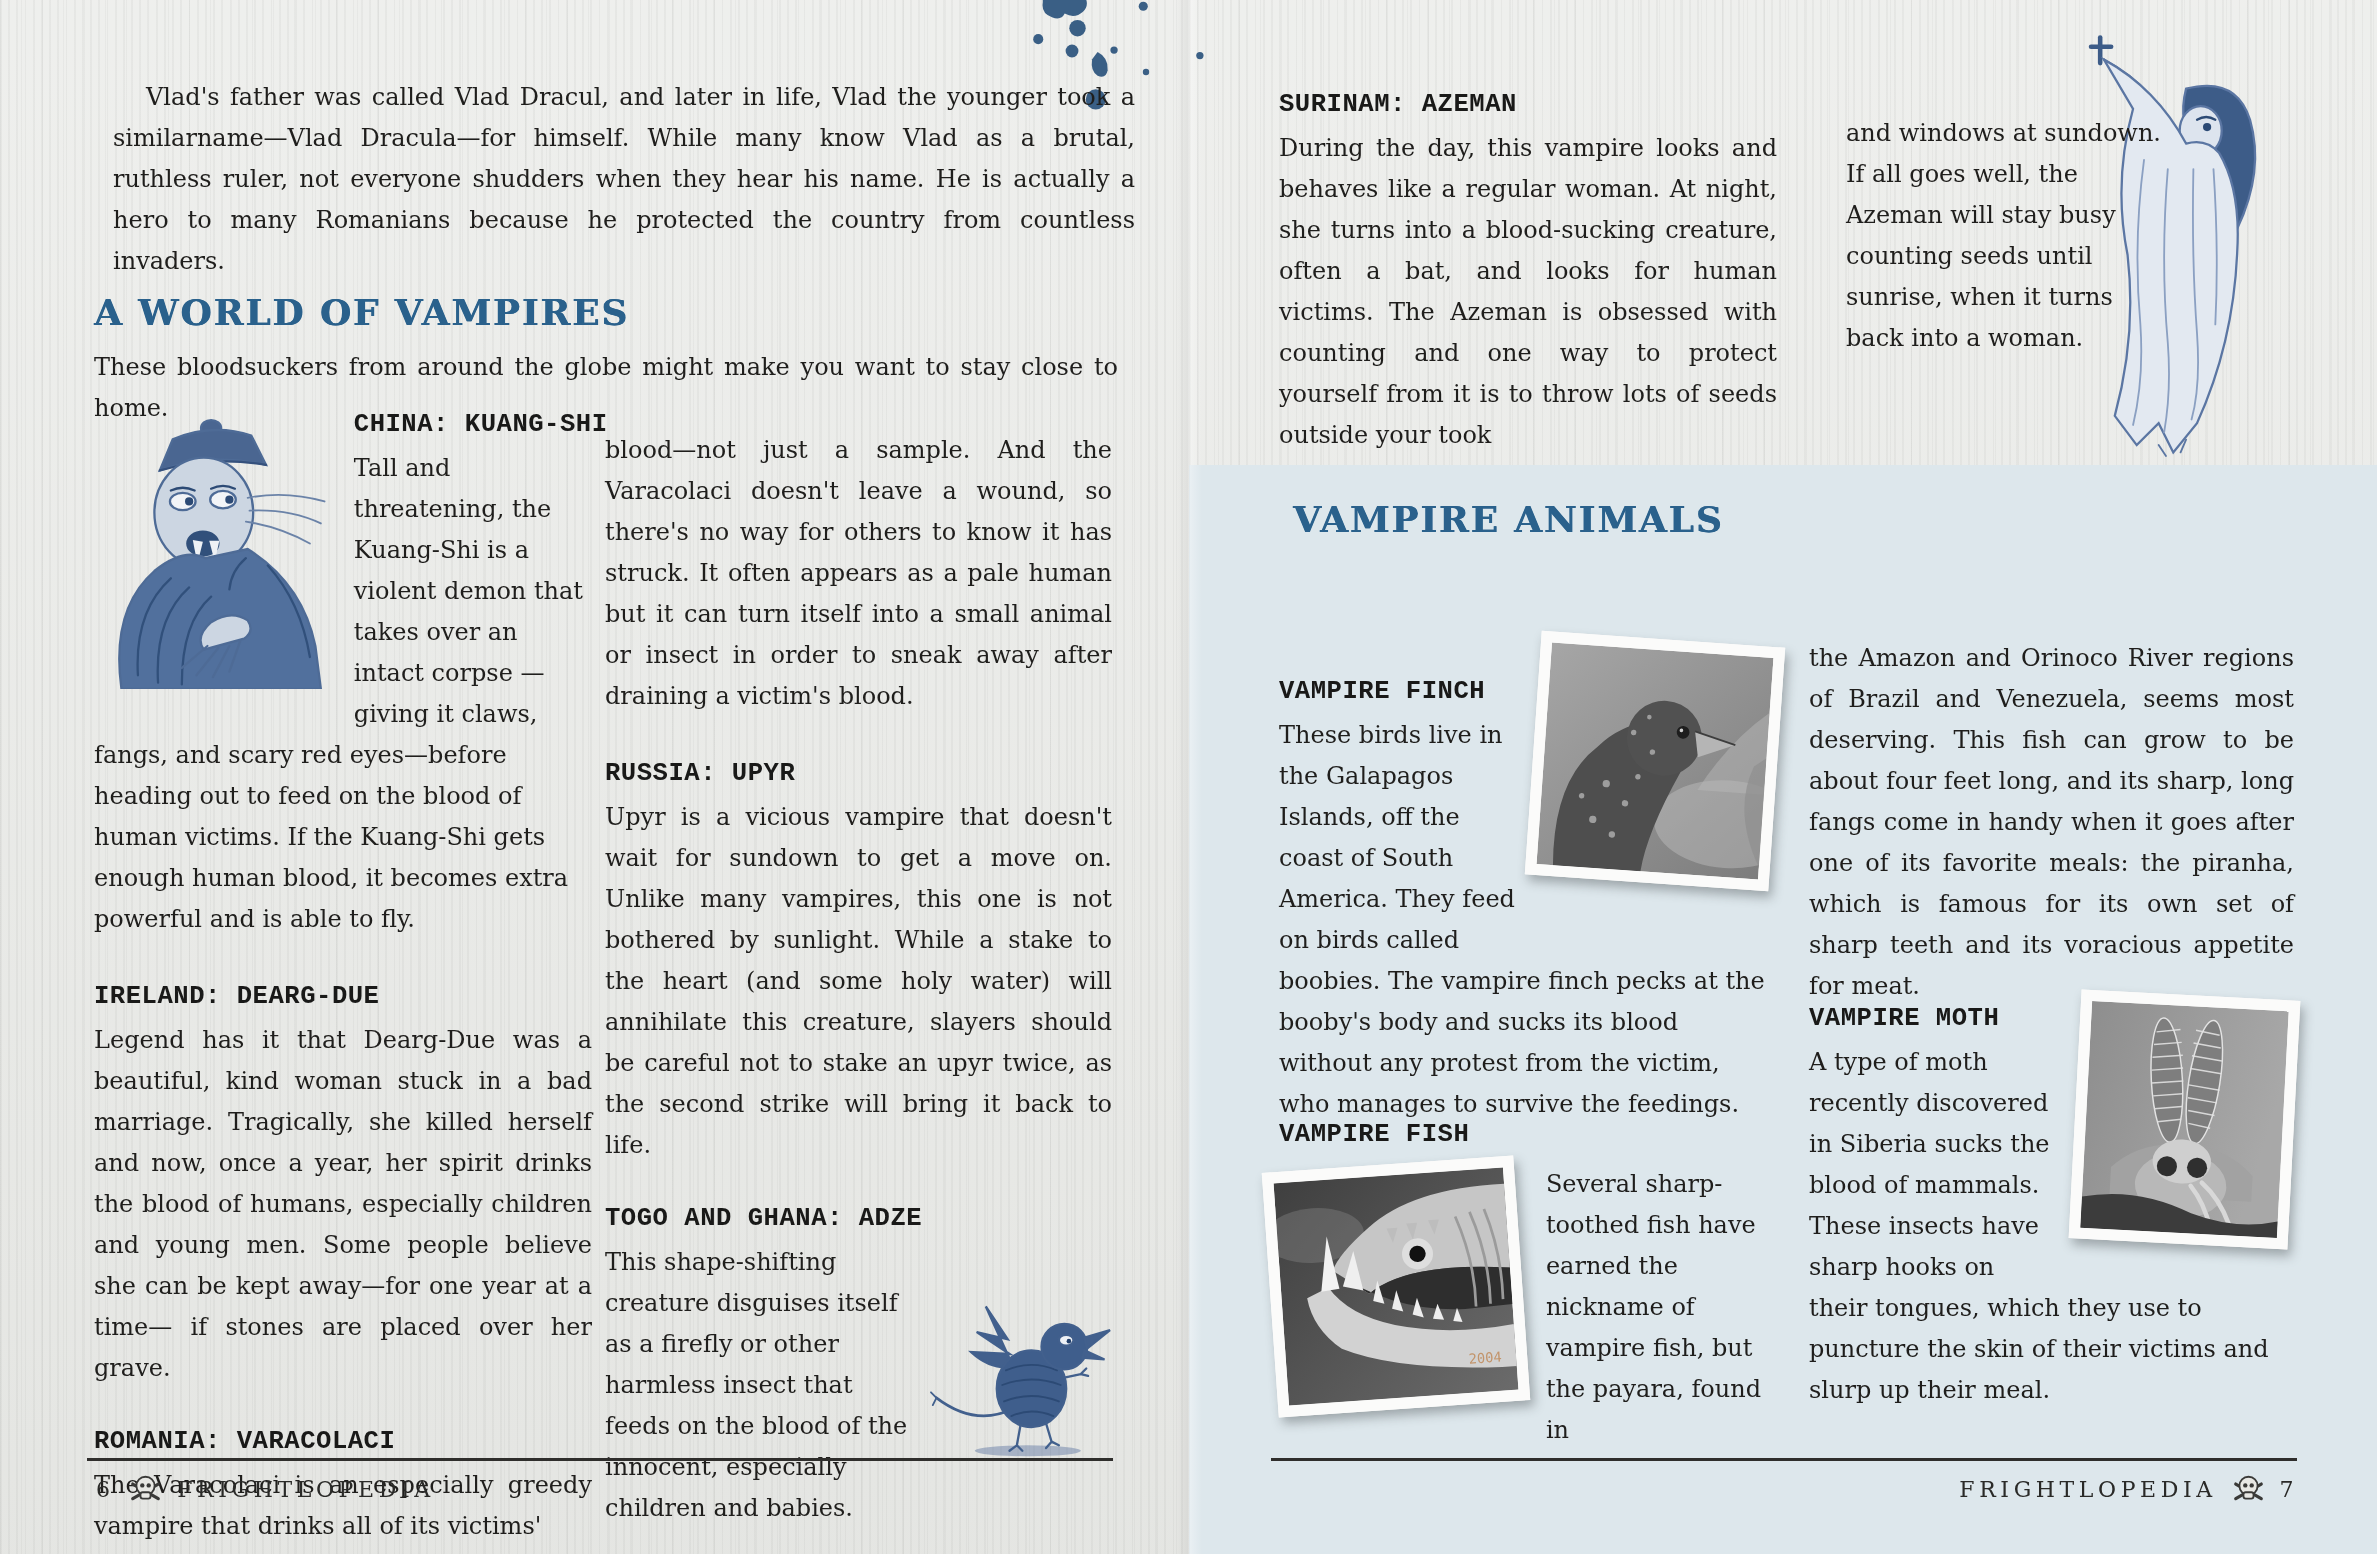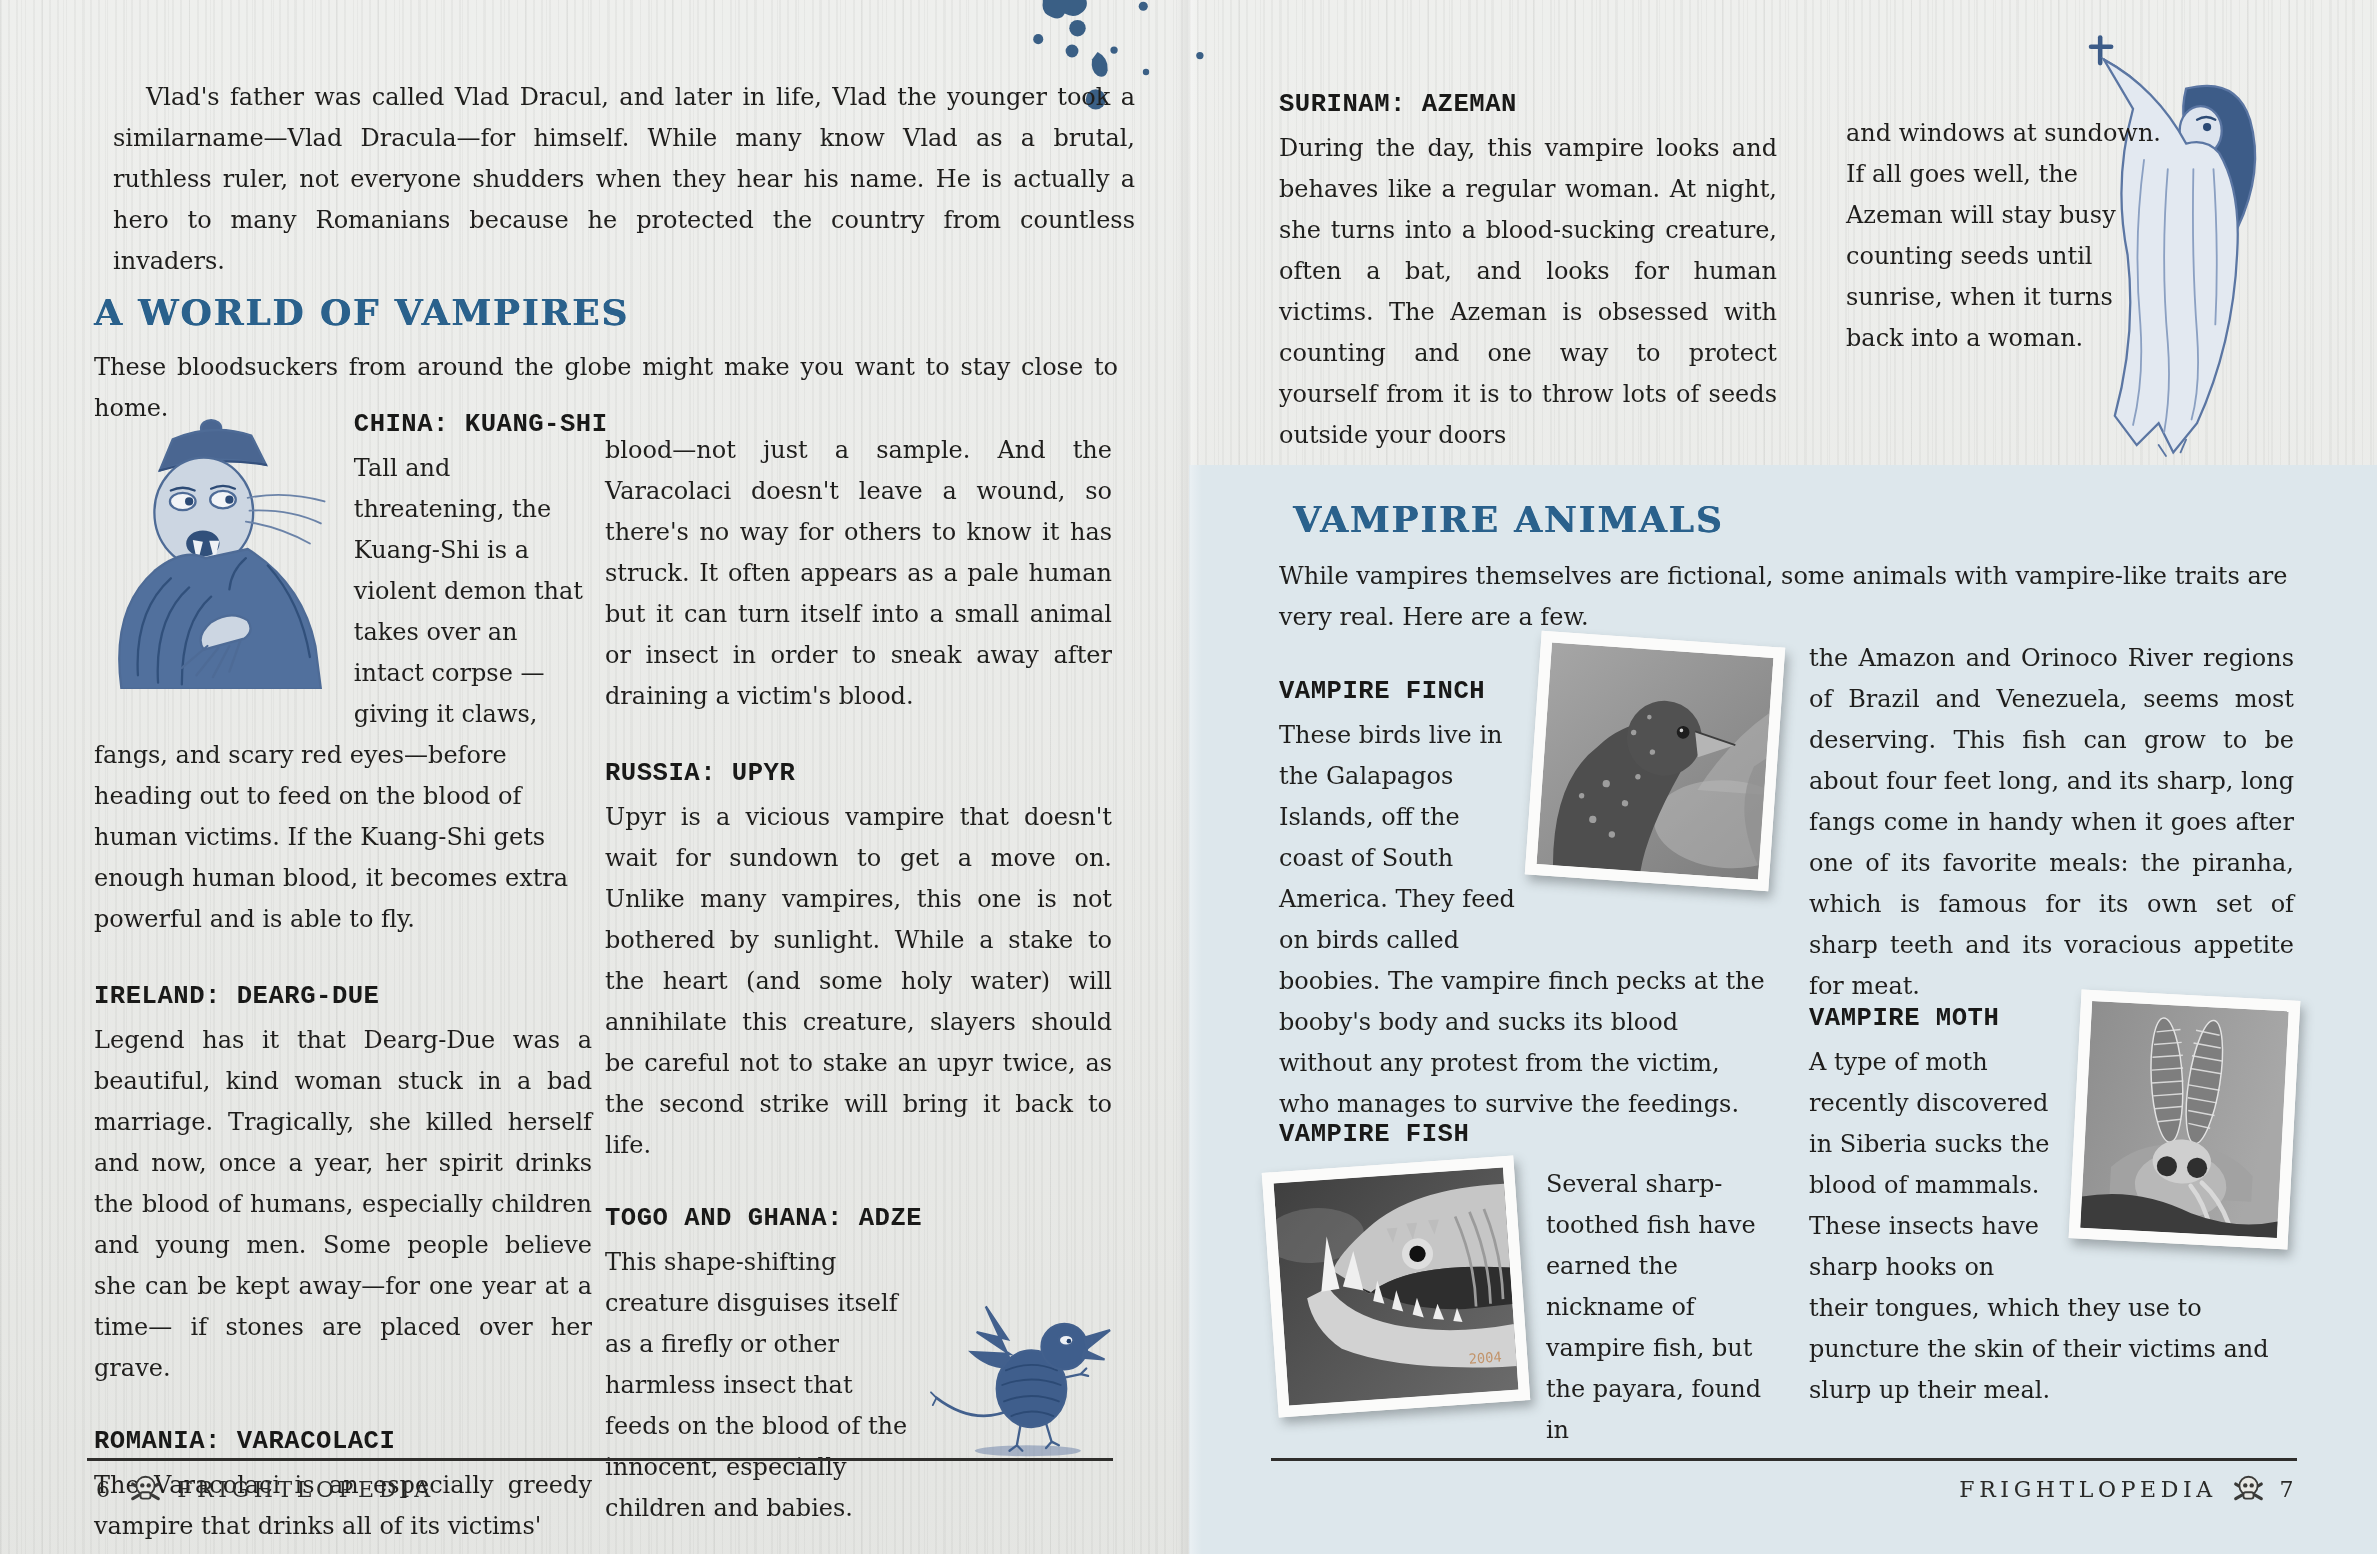--- a/index.html
+++ b/index.html
@@ -205,27 +205,26 @@
         <path d="M60,30 Q104,58 140,120 Q120,62 60,30 Z" fill="#e3e9f1"></path>
         <path d="M60,30 L92,84 Q70,164 86,244 Q96,332 72,420 L96,452 L120,428 L136,460 L162,428 Q202,340 206,240 Q210,172 186,132 Q172,116 150,122 Q118,62 60,30 Z" fill="#e3e9f1"></path>
         <path d="M104,140 Q92,230 100,320 Q104,380 92,430 M130,150 Q122,250 130,340 Q134,392 126,438 M158,150 Q156,250 162,330 Q166,388 156,424 M180,150 Q186,240 182,320" stroke="#8ba0c2" stroke-width="2"></path>
         <path d="M120,452 L128,464 M150,446 L144,460" stroke-width="2"></path>
       </g>
     </svg>
   </span>
 
   <div class="abs" style="left:90px;top:90px;width:498px;">
     <div class="entry-title">SURINAM: AZEMAN</div>
-    <div class="body-text">During the day, this vampire looks and behaves like a regular woman. At night, she turns into a blood-sucking creature, often a bat, and looks for human victims. The Azeman is obsessed with counting and one way to protect yourself from it is to throw lots of seeds outside your doors</div>
+    <div class="body-text">During the day, this vampire looks and behaves like a regular woman. At night, she turns into a blood-sucking creature, often a bat, and looks for human victims. The Azeman is obsessed with counting and one way to protect yourself from it is to throw lots of seeds outside your took</div>
   </div>
 
   <div class="abs body-text ragged" style="left:657px;top:113px;width:315px;">and windows at sundown. If all goes well, the Azeman will stay busy counting seeds until sunrise, when it turns back into a woman.</div>
 
   <div class="abs sec-title" style="left:104px;top:498px;text-align:right;">VAMPIRE ANIMALS</div>
-  <div class="abs body-text" style="left:90px;top:556px;width:1022px;text-align:left;">While vampires themselves are fictional, some animals with vampire-like traits are very real. Here are a few.</div>
 
   <div class="abs" style="left:90px;top:677px;width:498px;">
     <span class="photo float-r" style="margin:-38px 0 48px 16.5px;transform:rotate(4deg);">
       <svg width="222" height="222" viewBox="0 0 243 243">
         <defs>
           <linearGradient id="finchbg" x1="0" y1="0" x2="1" y2="1">
             <stop offset="0" stop-color="#a6a6a6"></stop>
               <stop offset="1" stop-color="#7d7d7d"></stop>
           </linearGradient>
         </defs>

